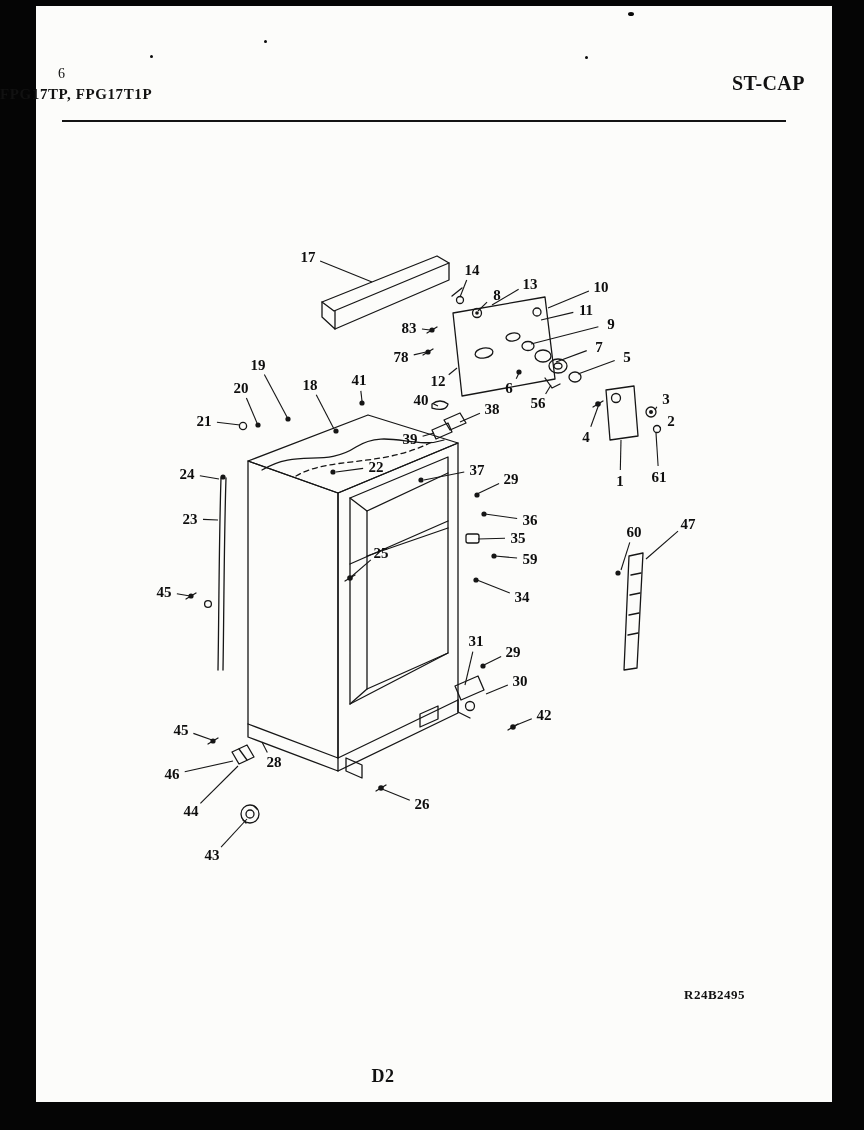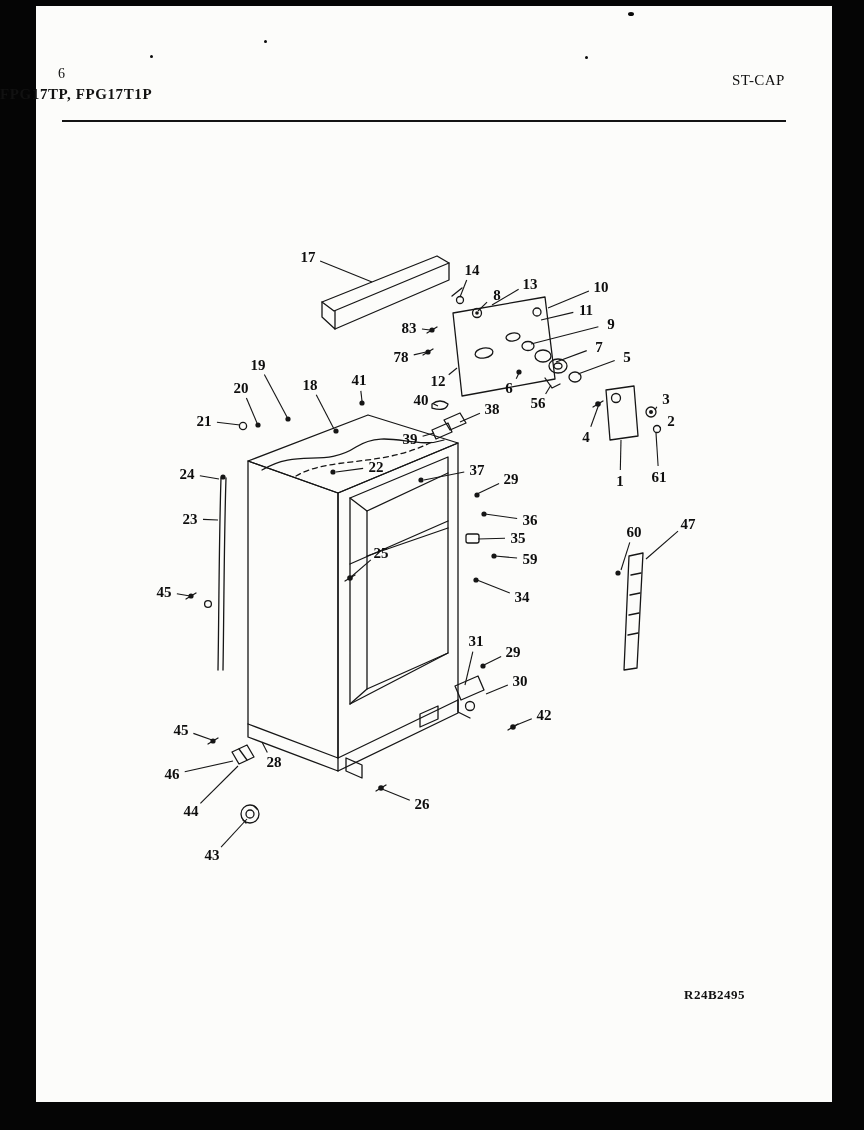--- a/index.html
+++ b/index.html
@@ -2,21 +2,21 @@
 <html><head>
 <meta charset="utf-8">
 <style>
   html,body{margin:0;padding:0;background:#000;}
   .scan{position:relative;width:864px;height:1130px;background:#050505;overflow:hidden;
         font-family:"Liberation Serif",serif;color:#111;}
   .page{position:absolute;left:36px;top:6px;width:796px;height:1096px;background:#fcfcfa;}
   .pagenum{position:absolute;left:58px;top:66px;font-size:14px;}
   .title{position:absolute;left:0;top:86px;width:709px;text-align:left;
          font-weight:bold;font-size:15px;letter-spacing:.6px;}
-  .section{position:absolute;left:732px;top:72px;font-weight:normal;font-size:15px;letter-spacing:.4px;}
+  .section{position:absolute;left:732px;top:72px;font-weight:bold;font-size:20px;letter-spacing:.4px;}
   .rule{position:absolute;left:62px;top:120px;width:724px;height:2px;background:#141414;}
   .doccode{position:absolute;left:684px;top:958px;font-weight:bold;font-size:13px;letter-spacing:.5px;margin-top:29px;}
   .footer{position:absolute;left:0;top:1066px;width:766px;text-align:center;
           font-weight:bold;font-size:18px;letter-spacing:.5px;}
   #diagram{position:absolute;left:0;top:0;}
   #diagram .art{stroke:#161616;fill:none;stroke-width:1.3;stroke-linejoin:round;stroke-linecap:round;}
   #diagram .dot{fill:#161616;stroke:none;}
   #diagram .leader{stroke:#161616;stroke-width:1.1;fill:none;}
   #diagram text.callout{font-family:"Liberation Serif",serif;font-weight:bold;font-size:15px;
                         fill:#0e0e0e;text-anchor:middle;}
@@ -251,13 +251,14 @@
         <line x1="200.39000413257764" y1="803.3927135096138" x2="238" y2="766" class="leader"></line>
         <text x="191" y="816" class="callout">44</text>
         <line x1="409.8277206916024" y1="800.1376421425277" x2="382" y2="789" class="leader"></line>
         <text x="422" y="809" class="callout">26</text>
         <line x1="221.0620191127935" y1="847.1130558930413" x2="247" y2="819" class="leader"></line>
         <text x="212" y="860" class="callout">43</text>
       </g>
   </svg>
 
   <span class="doccode">R24B2495</span>
+  <span class="footer">D2</span>
 </div>
 
 </body></html>

